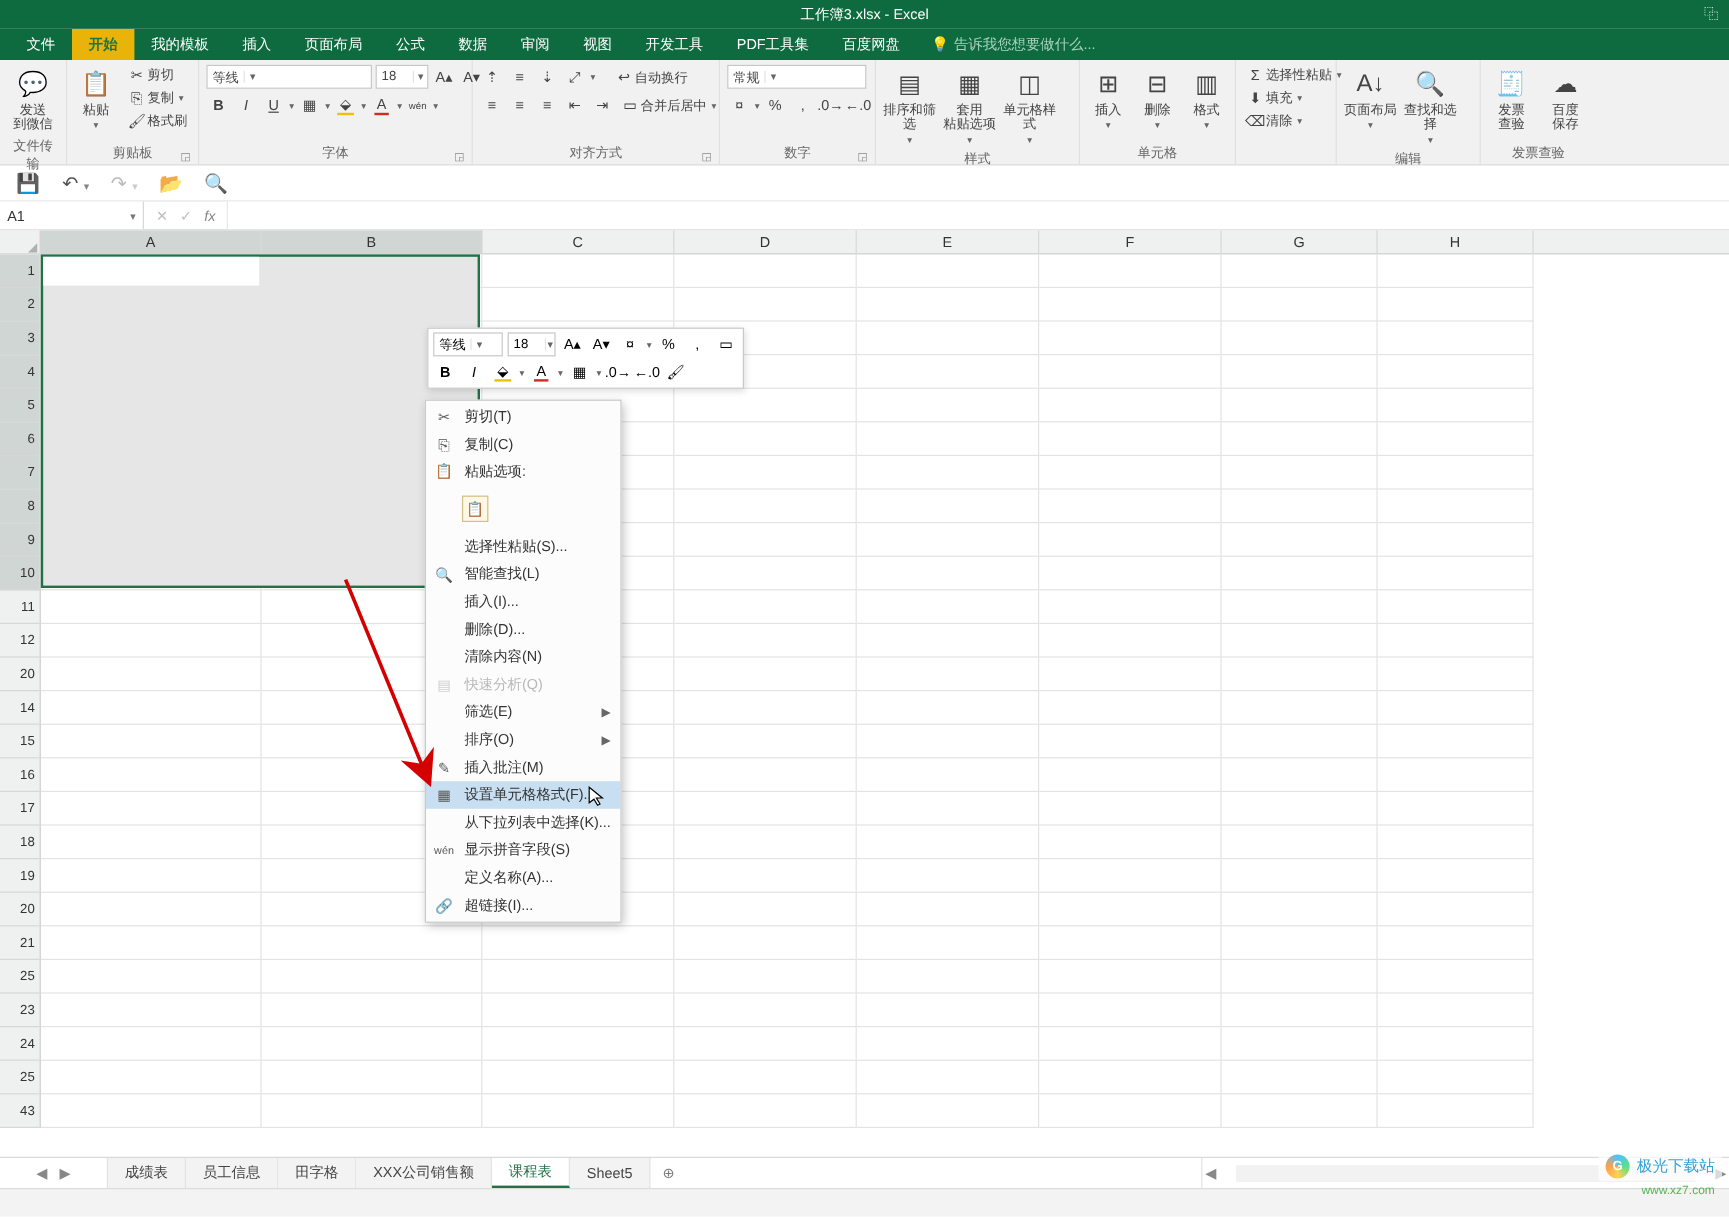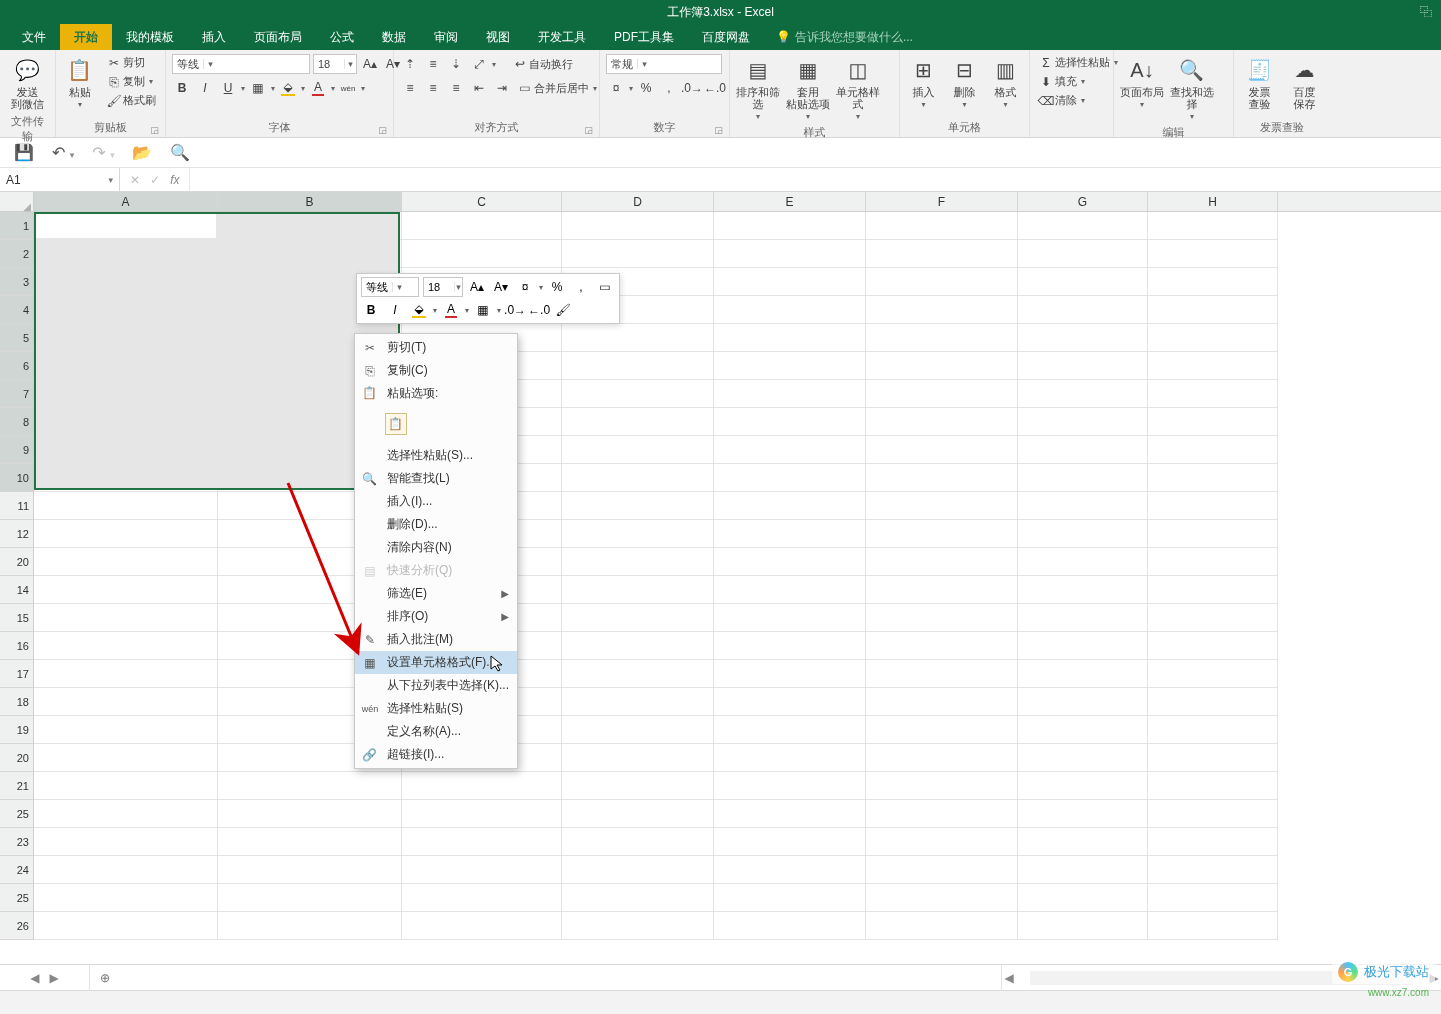--- a/index.html
+++ b/index.html
@@ -404,21 +404,21 @@
         <div class="rn">16</div>
         <div class="rn">17</div>
         <div class="rn">18</div>
         <div class="rn">19</div>
         <div class="rn">20</div>
         <div class="rn">21</div>
         <div class="rn">25</div>
         <div class="rn">23</div>
         <div class="rn">24</div>
         <div class="rn">25</div>
-        <div class="rn">26</div>
+        <div class="rn">43</div>
       </div>
     <div class="cells" id="cells">
         <div class="row">
           <div class="cell" style="width: 184px;"></div>
           <div class="cell" style="width: 184px;"></div>
           <div class="cell" style="width: 160px;"></div>
           <div class="cell" style="width: 152px;"></div>
           <div class="cell" style="width: 152px;"></div>
           <div class="cell" style="width: 152px;"></div>
           <div class="cell" style="width: 130px;"></div>
@@ -778,21 +778,21 @@
       <span>设置单元格格式(F)...</span>
     </div>
     <div class="row">
       <span class="ic"></span>
       <span>从下拉列表中选择(K)...</span>
     </div>
     <div class="row">
       <span class="ic">
         <sup style="font-size:9px">wén</sup>
       </span>
-      <span>选择性粘贴(S)</span>
+      <span>显示拼音字段(S)</span>
     </div>
     <div class="row">
       <span class="ic"></span>
       <span>定义名称(A)...</span>
     </div>
     <div class="row">
       <span class="ic">🔗</span>
       <span>超链接(I)...</span>
     </div>
   </div>
@@ -808,20 +808,28 @@
 
 <svg style="position:absolute; left:490px; top:655px; pointer-events:none" width="18" height="18">
     <path d="M1,1 L1,14 L5,11 L8,16 L10,15 L7,10 L12,10 z" fill="#fff" stroke="#000" stroke-width="1"></path>
   </svg>
 
 <div class="sheetbar">
   <div class="nav">
       <span>◀</span>
       <span>▶</span>
     </div>
+  <div id="sheettabs" style="display:flex">
+      <div class="sheettab">成绩表</div>
+      <div class="sheettab">员工信息</div>
+      <div class="sheettab">田字格</div>
+      <div class="sheettab">XXX公司销售额</div>
+      <div class="sheettab active">课程表</div>
+      <div class="sheettab">Sheet5</div>
+    </div>
   <div class="addsheet">⊕</div>
   <div class="hscroll">
       <span class="arrow">◀</span>
       <div class="track"></div>
       <span class="arrow">▶</span>
     </div>
 </div>
 
 <div class="status"></div>
 

